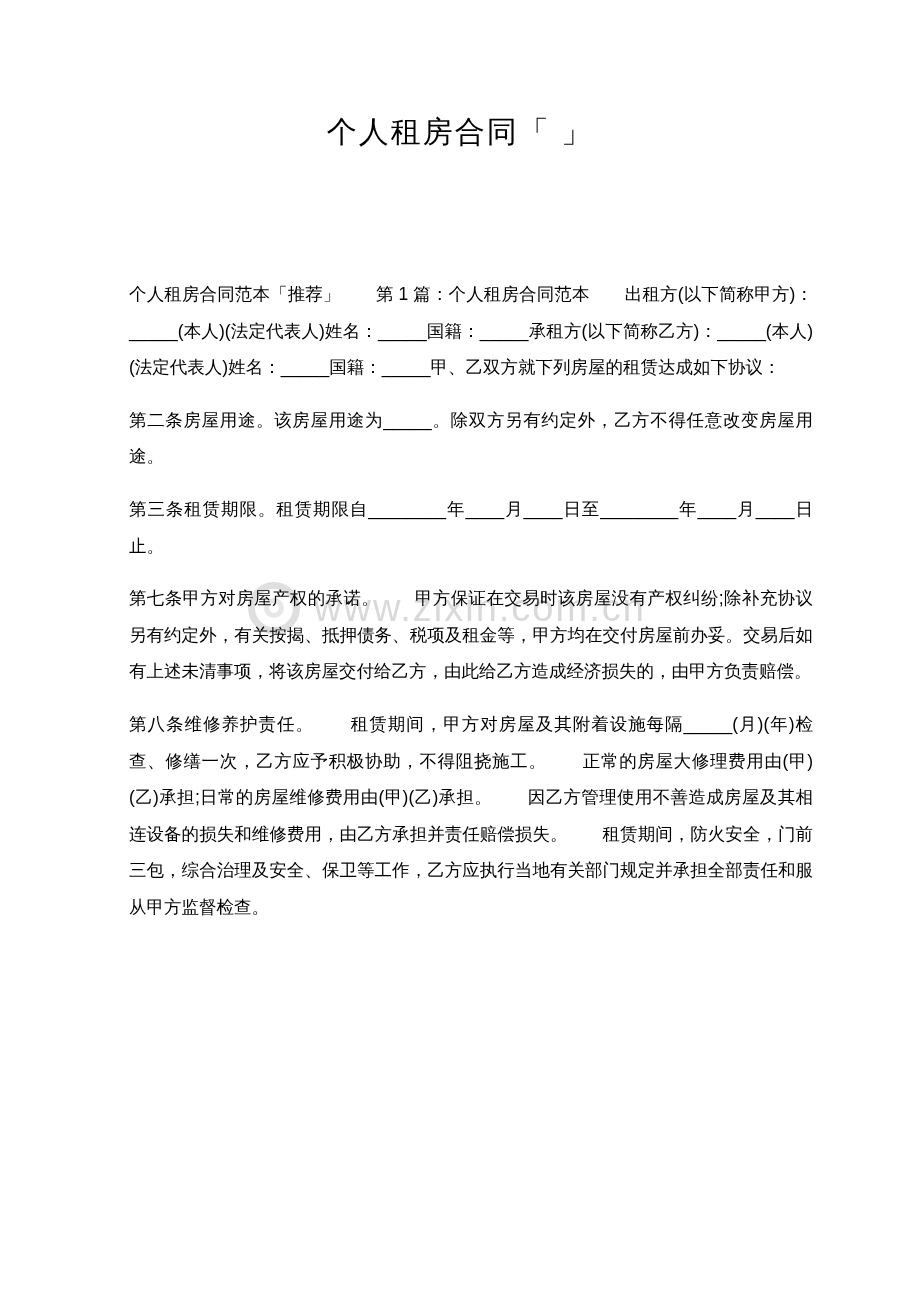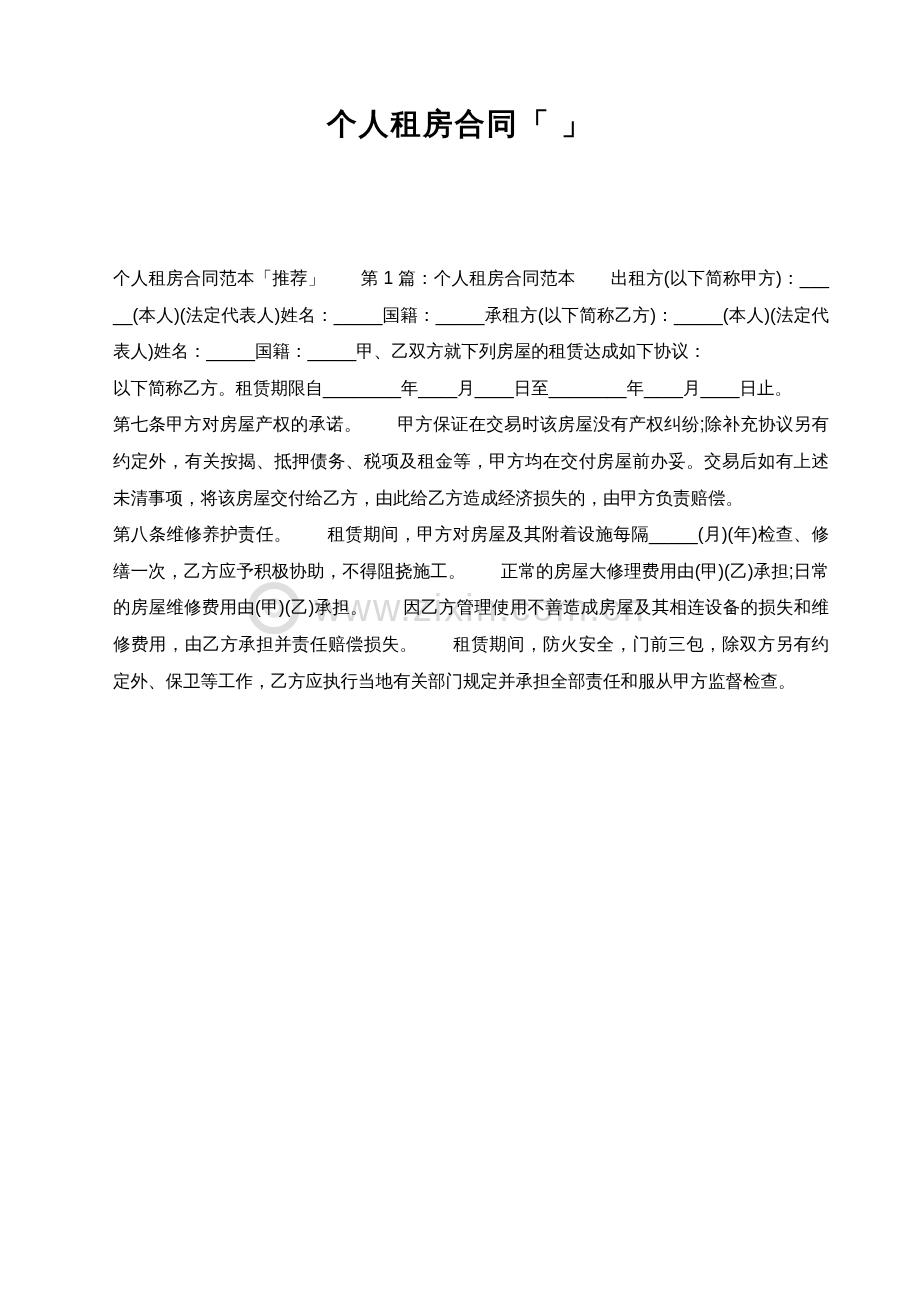--- a/index.html
+++ b/index.html
@@ -12,41 +12,41 @@
     position: relative;
     width: 920px;
     height: 1302px;
     background: #ffffff;
     overflow: hidden;
     font-family: "Liberation Sans", "DejaVu Sans", sans-serif;
     color: #000000;
   }
   .doc-title {
     position: absolute;
-    top: 104px;
+    top: 112px;
     left: 0;
     width: 100%;
     text-align: center;
     font-size: 30px;
-    font-weight: 700;
+    font-weight: 400;
     letter-spacing: 2px;
     z-index: 2;
   }
   .doc-body {
     position: absolute;
     top: 260px;
     left: 113px;
     width: 716px;
     font-size: 17.5px;
     line-height: 36.6px;
     text-align: justify;
     z-index: 2;
   }
   .doc-body p {
-    margin: 0;
+    margin: 16px;
     word-break: break-all;
   }
   .watermark {
     position: absolute;
     top: 582px;
     left: 248px;
     display: flex;
     align-items: center;
     gap: 14px;
     z-index: 1;
@@ -87,18 +87,19 @@
 
   <div class="doc-title">个人租房合同「 」</div>
 
   <div class="watermark">
     <span class="watermark-logo"></span>
     <span class="watermark-text">www.zixin.com.cn</span>
   </div>
 
   <div class="doc-body">
     <p>个人租房合同范本「推荐」　　第 1 篇：个人租房合同范本　　出租方(以下简称甲方)：_____(本人)(法定代表人)姓名：_____国籍：_____承租方(以下简称乙方)：_____(本人)(法定代表人)姓名：_____国籍：_____甲、乙双方就下列房屋的租赁达成如下协议：</p>
-    <p>以下简称乙方。租赁期限自________年____月____日至________年____月____日止。</p>
+    <p>第二条房屋用途。该房屋用途为_____。除双方另有约定外，乙方不得任意改变房屋用途。</p>
+    <p>第三条租赁期限。租赁期限自________年____月____日至________年____月____日止。</p>
     <p>第七条甲方对房屋产权的承诺。　　甲方保证在交易时该房屋没有产权纠纷;除补充协议另有约定外，有关按揭、抵押债务、税项及租金等，甲方均在交付房屋前办妥。交易后如有上述未清事项，将该房屋交付给乙方，由此给乙方造成经济损失的，由甲方负责赔偿。</p>
-    <p>第八条维修养护责任。　　租赁期间，甲方对房屋及其附着设施每隔_____(月)(年)检查、修缮一次，乙方应予积极协助，不得阻挠施工。　　正常的房屋大修理费用由(甲)(乙)承担;日常的房屋维修费用由(甲)(乙)承担。　　因乙方管理使用不善造成房屋及其相连设备的损失和维修费用，由乙方承担并责任赔偿损失。　　租赁期间，防火安全，门前三包，除双方另有约定外、保卫等工作，乙方应执行当地有关部门规定并承担全部责任和服从甲方监督检查。</p>
+    <p>第八条维修养护责任。　　租赁期间，甲方对房屋及其附着设施每隔_____(月)(年)检查、修缮一次，乙方应予积极协助，不得阻挠施工。　　正常的房屋大修理费用由(甲)(乙)承担;日常的房屋维修费用由(甲)(乙)承担。　　因乙方管理使用不善造成房屋及其相连设备的损失和维修费用，由乙方承担并责任赔偿损失。　　租赁期间，防火安全，门前三包，综合治理及安全、保卫等工作，乙方应执行当地有关部门规定并承担全部责任和服从甲方监督检查。</p>
   </div>
 
 </div>
 
 </body></html>

